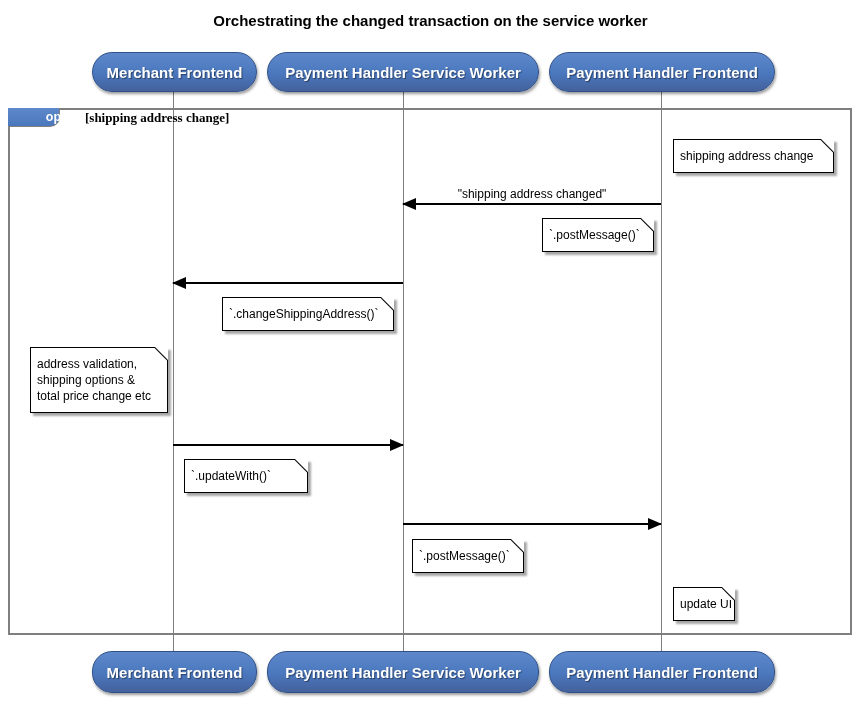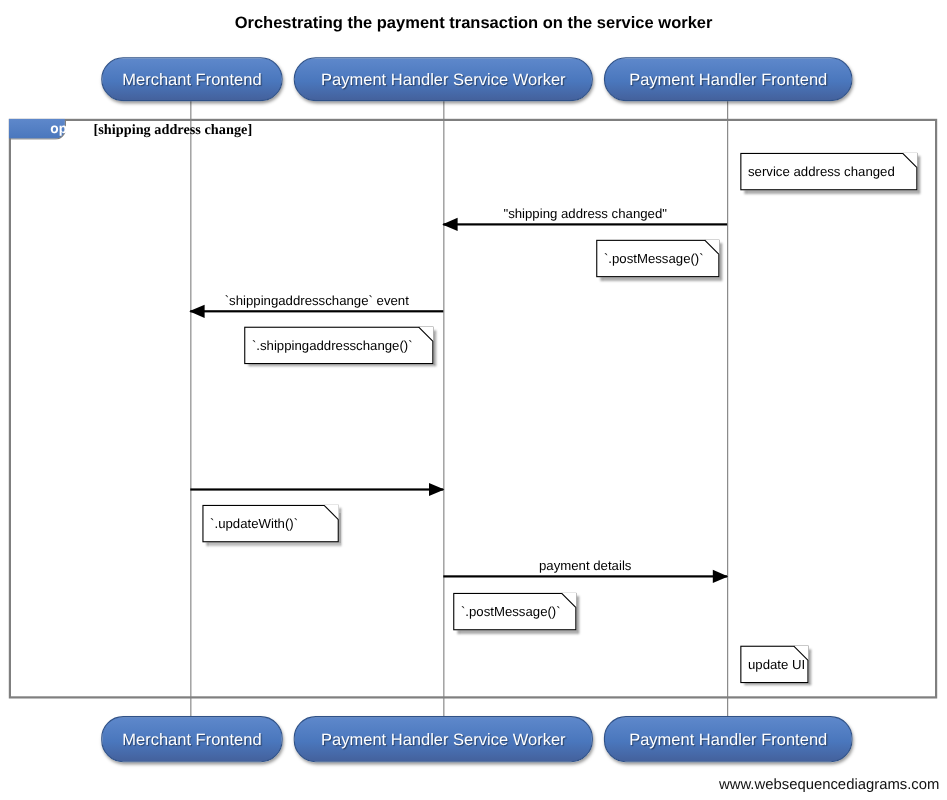--- a/index.html
+++ b/index.html
@@ -28,21 +28,21 @@
   }
   .actor {
     position: absolute;
     height: 40px;
     background: linear-gradient(to bottom, #5e88cb 0%, #4a77bd 55%, #44619c 100%);
     border: 1px solid #2f5187;
     border-radius: 20px;
     box-shadow: 1px 2px 3px rgba(0,0,0,0.4);
     color: #ffffff;
     font-size: 15px;
-    font-weight: normal;
+    font-weight: bold;
     display: flex;
     align-items: center;
     justify-content: center;
     text-shadow: 1px 1px 1px rgba(0,0,0,0.45);
     box-sizing: border-box;
   }
   .frame {
     position: absolute;
     left: 8px; top: 108px;
     width: 844px; height: 527px;
@@ -127,83 +127,86 @@
     right: 7px;
     font-size: 13.5px;
     color: #111;
   }
 </style>
 </head>
 <body>
 
 <div id="canvas">
 
-  <div class="title">Orchestrating the payment transaction on the service worker</div>
+  <div class="title">Orchestrating the changed transaction on the service worker</div>
 
   <div class="lifeline" style="left:173px"></div>
   <div class="lifeline" style="left:403px"></div>
   <div class="lifeline" style="left:661px"></div>
 
   <div class="actor" style="left:92px;top:52px;width:165px">Merchant Frontend</div>
   <div class="actor" style="left:267px;top:52px;width:272px">Payment Handler Service Worker</div>
   <div class="actor" style="left:549px;top:52px;width:226px">Payment Handler Frontend</div>
 
   <div class="frame"></div>
   <div class="frame-tab">opt</div>
   <div class="frame-guard">[shipping address change]</div>
 
   <div class="note" style="left:673px;top:139px;width:161px;height:34px">
     <span class="fold"></span>
-    <span>service address changed</span>
+    <span>shipping address change</span>
   </div>
 
   <div class="msg-label" style="left:403px;top:187px;width:258px">"shipping address changed"</div>
   <div class="msg-line" style="left:403px;top:203px;width:258px">
     <span class="head-left"></span>
   </div>
 
   <div class="note" style="left:542px;top:218px;width:112px;height:34px">
     <span class="fold"></span>
     <span>`.postMessage()`</span>
   </div>
 
-  <div class="msg-label" style="left:173px;top:266px;width:230px">`shippingaddresschange` event</div>
   <div class="msg-line" style="left:173px;top:282px;width:230px">
     <span class="head-left"></span>
   </div>
 
   <div class="note" style="left:222px;top:297px;width:172px;height:34px">
     <span class="fold"></span>
-    <span>`.shippingaddresschange()`</span>
-  </div>
-
+    <span>`.changeShippingAddress()`</span>
+  </div>
+
+  <div class="note" style="left:30px;top:347px;width:138px;height:66px">
+    <span class="fold"></span>
+    <span>address validation,
+shipping options &amp;
+total price change etc</span>
+  </div>
 
   <div class="msg-line" style="left:173px;top:444px;width:230px">
     <span class="head-right"></span>
   </div>
 
   <div class="note" style="left:184px;top:459px;width:124px;height:34px">
     <span class="fold"></span>
     <span>`.updateWith()`</span>
   </div>
 
-  <div class="msg-label" style="left:403px;top:507px;width:258px">payment details</div>
   <div class="msg-line" style="left:403px;top:523px;width:258px">
     <span class="head-right"></span>
   </div>
 
   <div class="note" style="left:412px;top:539px;width:112px;height:34px">
     <span class="fold"></span>
     <span>`.postMessage()`</span>
   </div>
 
   <div class="note" style="left:673px;top:587px;width:62px;height:34px">
     <span class="fold"></span>
     <span>update UI</span>
   </div>
 
   <div class="actor" style="left:92px;top:651px;width:165px;height:42px">Merchant Frontend</div>
   <div class="actor" style="left:267px;top:651px;width:272px;height:42px">Payment Handler Service Worker</div>
   <div class="actor" style="left:549px;top:651px;width:226px;height:42px">Payment Handler Frontend</div>
 
-  <div class="watermark">www.websequencediagrams.com</div>
 
 </div>
 
 </body></html>

